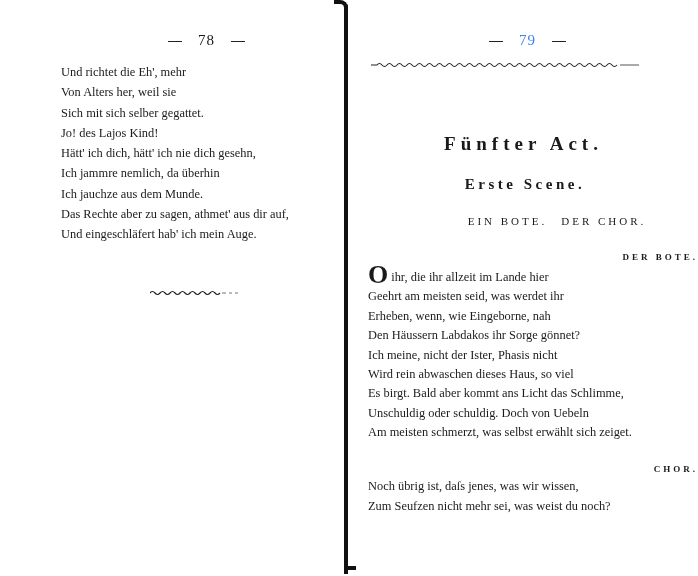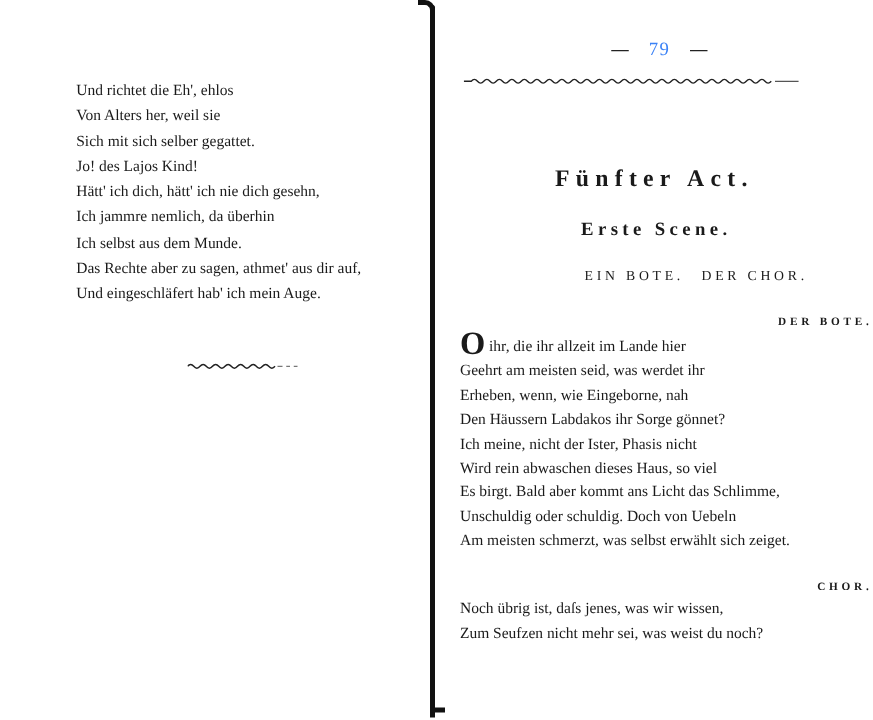--- a/index.html
+++ b/index.html
@@ -43,28 +43,31 @@
   .speaker { position: absolute; left: 0; width: 349px; text-align: right;
              font-size: 9px; font-weight: bold; letter-spacing: 3px; padding-left: 14px; box-sizing: border-box; }
   .speaker-bote { top: 252px; }
   .speaker-chor { top: 464px; }
   .right-lines2 { left: 19px; top: 476px; }
 </style>
 </head>
 <body>
 
 <div class="page page-left">
+  <div class="page-number pn-left">
+    <span class="dash"></span><span>78</span><span class="dash"></span>
+  </div>
   <ul class="lines left-lines">
-    <li>Und richtet die Eh', ehlos</li>
+    <li>Und richtet die Eh', mehr</li>
     <li>Von Alters her, weil sie</li>
     <li>Sich mit sich selber gegattet.</li>
     <li>Jo! des Lajos Kind!</li>
     <li>Hätt' ich dich, hätt' ich nie dich gesehn,</li>
     <li>Ich jammre nemlich, da überhin</li>
-    <li>Ich selbst aus dem Munde.</li>
+    <li>Ich jauchze aus dem Munde.</li>
     <li>Das Rechte aber zu sagen, athmet' aus dir auf,</li>
     <li>Und eingeschläfert hab' ich mein Auge.</li>
   </ul>
   <svg class="wavy wavy-left" viewBox="0 0 90 6" preserveAspectRatio="none">
     <path d="M0 3 Q2.5 0 5 3 T10 3 T15 3 T20 3 T25 3 T30 3 T35 3 T40 3 T45 3 T50 3 T55 3 T60 3 T65 3 T70 3" stroke="#222" stroke-width="1.2" fill="none"></path>
     <path d="M72 3 L76 3 M79 3 L82 3 M85 3 L88 3" stroke="#777" stroke-width="1" fill="none"></path>
   </svg>
 </div>
 
 <div class="spine-top"></div>

